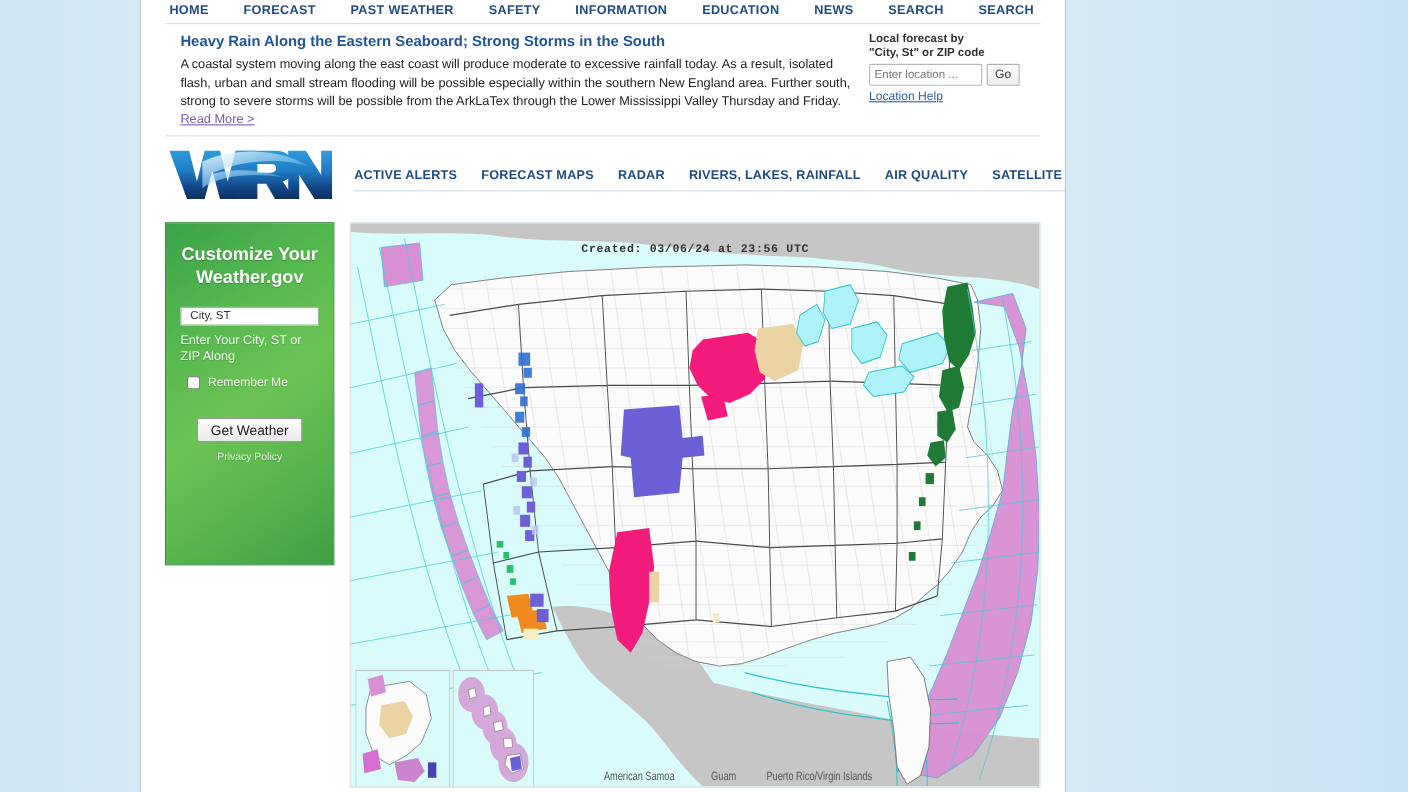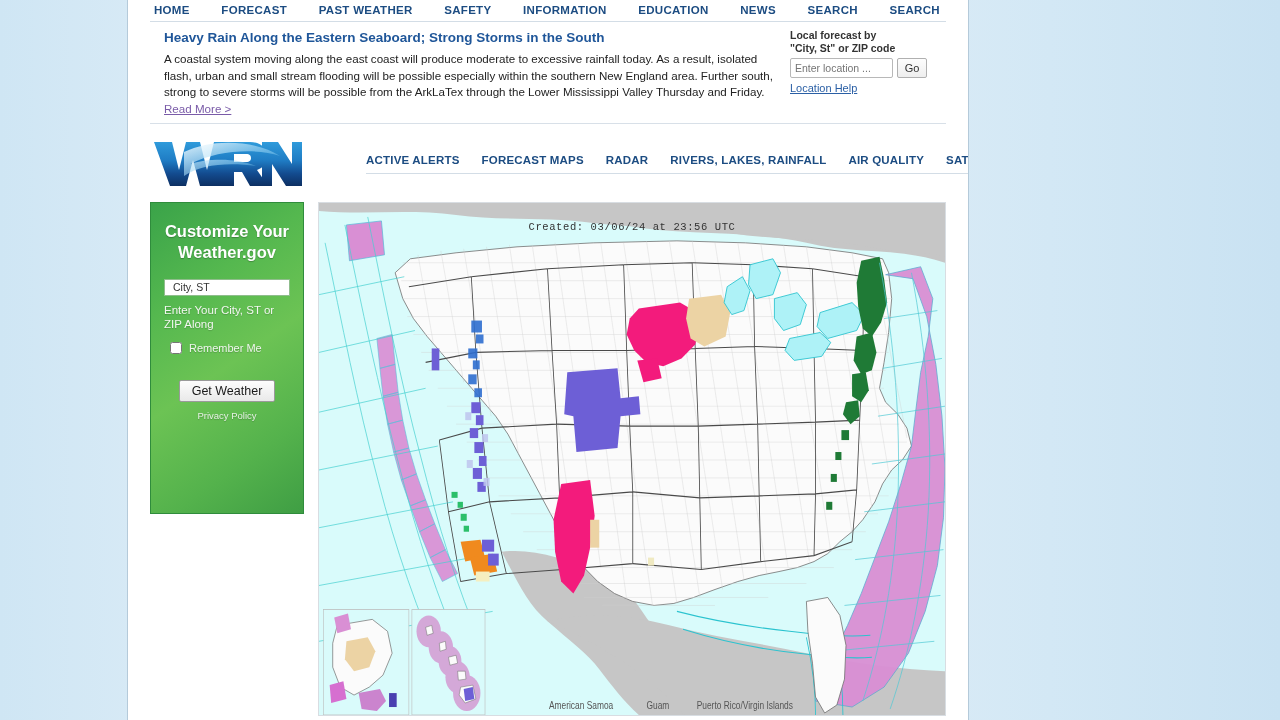--- a/index.html
+++ b/index.html
@@ -133,25 +133,24 @@
   #hazard .hz-more {
     color: #7a5ba8;
     text-decoration: underline;
     cursor: pointer;
     white-space: nowrap;
   }
 
   
   #wrnrow {
     display: flex;
-    align-items: center;
+    align-items: flex-start;
     margin: 0 22px;
     padding: 7px 0 0 0;
     height: 72px;
-    gap: 44px;
   }
   #wrnlogo {
     flex: 0 0 158px;
     width: 158px;
     height: 56px;
     position: relative;
     padding-left: 2px;
   }
   #wrnlogo svg { display: block; }
   #secnav {
@@ -274,20 +273,21 @@
   #mapsvg { display: block; width: 100%; height: 100%; }
   #maptime {
     position: absolute;
     left: 0; right: 0;
     top: 18px;
     text-align: center;
     font-family: "Liberation Mono", monospace;
     font-size: 10.5px;
     color: #333;
     letter-spacing: 0.6px;
+    font-weight: bold;
   }
   .terr-label {
     font-family: "Liberation Sans", sans-serif;
     font-size: 11px;
     fill: #555;
   }
 </style>
 </head>
 <body>
 

